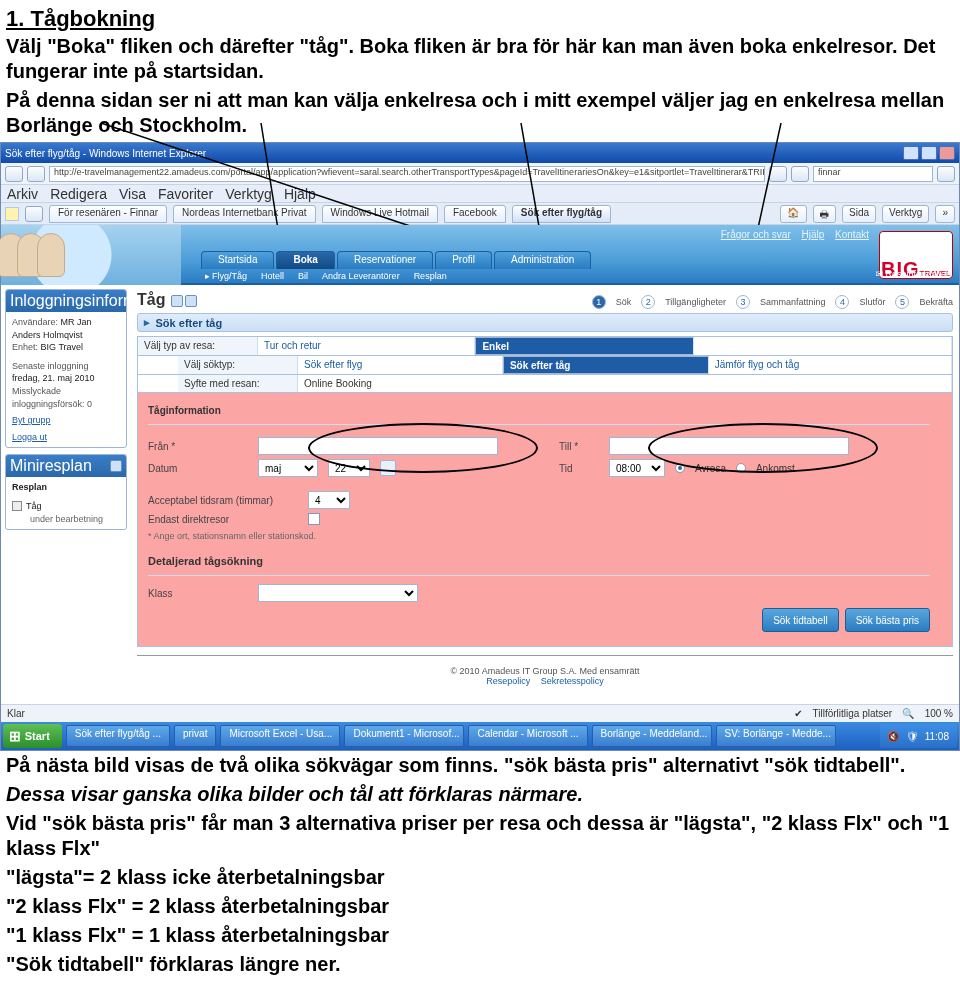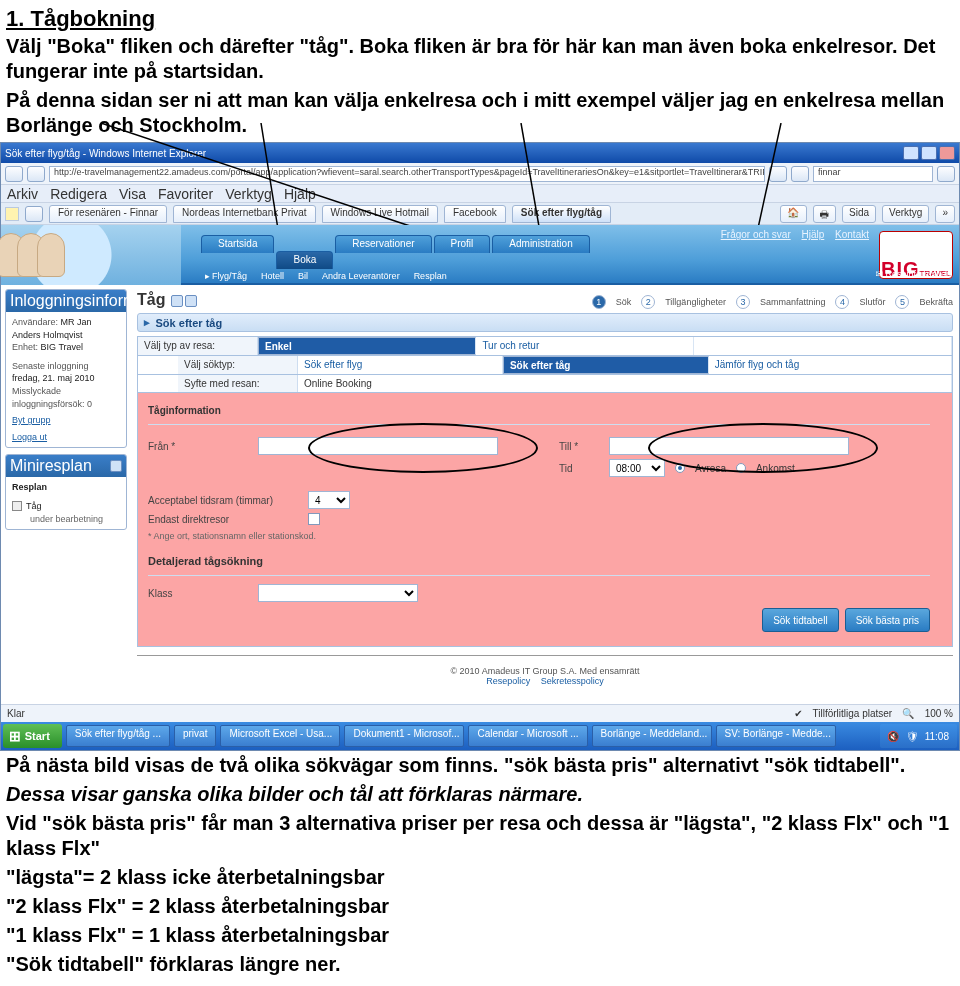--- a/index.html
+++ b/index.html
@@ -90,21 +90,21 @@
   }
   .logo-big{color:#d2002a;font-size:20px;font-weight:900;letter-spacing:1px;line-height:0.9;}
   .logo-sub{color:#d2002a;font-size:8px;font-weight:bold;}
   .main-nav{
     position:absolute;left:200px;bottom:14px;display:flex;gap:2px;
   }
   .main-nav .mtab{
     height:18px;padding:2px 16px;font-size:10px;color:#fff;
     background:linear-gradient(#4fa0da,#2a7cc3);border:1px solid #1a5ea3;border-bottom:none;border-radius:4px 4px 0 0;
   }
-  .main-nav .mtab.active{background:linear-gradient(#2a68a8,#0f4a86);font-weight:normal;margin-top:16px;}
+  .main-nav .mtab.active{background:linear-gradient(#2a68a8,#0f4a86);font-weight:bold;}
   .sub-nav{
     position:absolute;left:200px;bottom:0;height:14px;display:flex;gap:14px;padding:0 4px;align-items:center;
   }
   .sub-nav span{font-size:9px;color:#fff;}
   .sub-nav .arrow::before{content:"▸ ";}
   .resinfo{position:absolute;right:8px;bottom:0;height:14px;font-size:9px;color:#fff;}
   .resinfo::before{content:"✉ ";}
   
   .app-body{background:#fff;display:flex;position:relative;}
   .sidebar{width:130px;padding:4px;}
@@ -333,22 +333,22 @@
           <div class="num">5</div>
             <span>Bekräfta</span>
         </div>
       </div>
 
       <div class="sectionbar">Sök efter tåg</div>
 
       <div class="row2">
         <div class="lab">Välj typ av resa:</div>
         <div class="opts">
+          <div class="opt">Tur och retur</div>
           <div class="opt sel">Enkel</div>
-          <div class="opt">Tur och retur</div>
           <div class="opt" style="flex:1.2"></div>
         </div>
       </div>
       <div class="row2">
         <div class="lab">Välj söktyp:</div>
         <div class="opts">
           <div class="opt">Sök efter flyg</div>
           <div class="opt sel">Sök efter tåg</div>
           <div class="opt" style="flex:1.2">Jämför flyg och tåg</div>
         </div>
@@ -365,20 +365,26 @@
         <div class="ellipse" style="left:170px;top:30px;width:230px;height:50px;"></div>
         <div class="ellipse" style="left:510px;top:30px;width:230px;height:50px;"></div>
 
         <div class="fh">Tåginformation</div>
         <div class="sep"></div>
         <div style="display:flex;gap:40px;">
           <div style="flex:1">
             <div class="frow">
               <div class="flab">Från *</div>
               <input class="txt long" style="">
+            </div>
+            <div class="frow">
+              <div class="flab">Datum</div>
+              <select class="sel" style="width:60px"><option>maj</option></select>
+              <select class="sel" style="width:42px"><option>22</option></select>
+              <div class="cal"></div>
             </div>
           </div>
           <div style="flex:1">
             <div class="frow">
               <div class="flab" style="width:40px">Till *</div>
               <input class="txt long" style="">
             </div>
             <div class="frow">
               <div class="flab" style="width:40px">Tid</div>
               <select class="sel" style="width:56px"><option>08:00</option></select>

